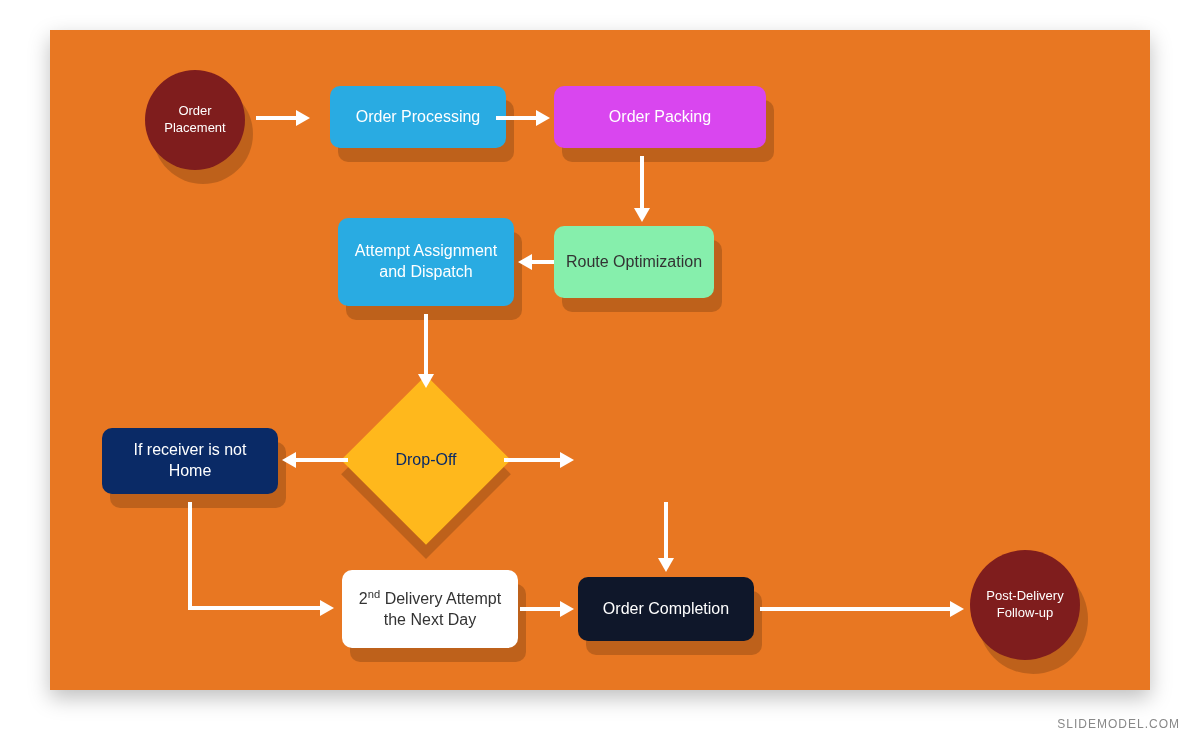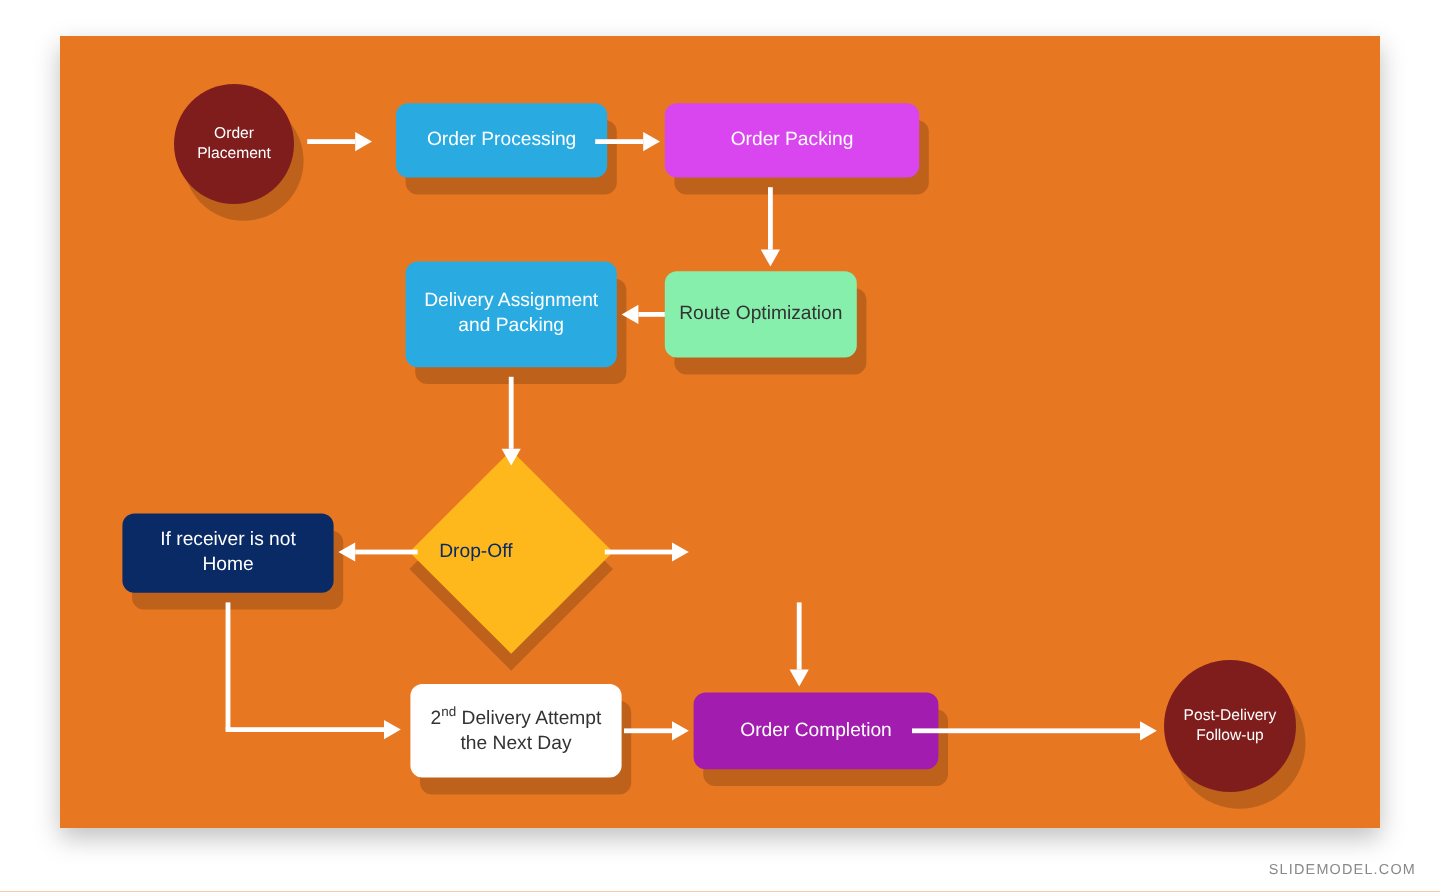--- a/index.html
+++ b/index.html
@@ -56,21 +56,21 @@
     background: #FFB81C;
     transform: rotate(45deg);
     box-shadow: 10px 10px 0 rgba(0,0,0,0.18);
   }
   .diamond-label {
     position: absolute;
     top: 0; left: 0;
     width: 120px; height: 120px;
     display: flex;
     align-items: center;
-    justify-content: flex-start;
+    justify-content: center;
     color: #0A2A66;
     font-size: 16px;
   }
   .arrow {
     position: absolute;
     background: #fff;
   }
   .arrow-h {
     height: 4px;
   }
@@ -115,42 +115,42 @@
 
   <div class="node rect shadow" style="left:504px; top:56px; width:212px; height:62px; background:#d946ef; color:#fff;">
     <span>Order Packing</span>
   </div>
 
   <div class="node rect shadow" style="left:504px; top:196px; width:160px; height:72px; background:#86efac; color:#333;">
     <span>Route Optimization</span>
   </div>
 
   <div class="node rect shadow" style="left:288px; top:188px; width:176px; height:88px; background:#29ABE2; color:#fff;">
-    <span>Delivery Assignment and Packing</span>
+    <span>Attempt Assignment and Dispatch</span>
   </div>
 
   <div class="diamond-wrap" style="left:316px; top:370px;">
     <div class="diamond"></div>
     <div class="diamond-label">
       <span>Drop-Off</span>
     </div>
   </div>
 
   <div class="node rect shadow" style="left:52px; top:398px; width:176px; height:66px; background:#0A2A66; color:#fff;justify-content:flex-end;">
     <span>If receiver is not Home</span>
   </div>
 
 
   <div class="node rect shadow" style="left:292px; top:540px; width:176px; height:78px; background:#FFFFFF; color:#333;">
     <span>
       <span>2</span><sup>nd</sup><span> Delivery Attempt the Next Day</span>
     </span>
   </div>
 
-  <div class="node rect shadow" style="left:528px; top:547px; width:204px; height:64px; background:#a21caf; color:#fff;">
+  <div class="node rect shadow" style="left:528px; top:547px; width:176px; height:64px; background:#0f172a; color:#fff;">
     <span>Order Completion</span>
   </div>
 
   <div class="node circle shadow" style="left:920px; top:520px; width:110px; height:110px; background:#7f1d1d; font-size:13px;">
     <span>Post-Delivery Follow-up</span>
   </div>
 
   <div class="arrow arrow-h" style="left:206px; top:86px; width:40px;"></div>
   <div class="arrowhead-right" style="left:246px; top:80px;"></div>
 

